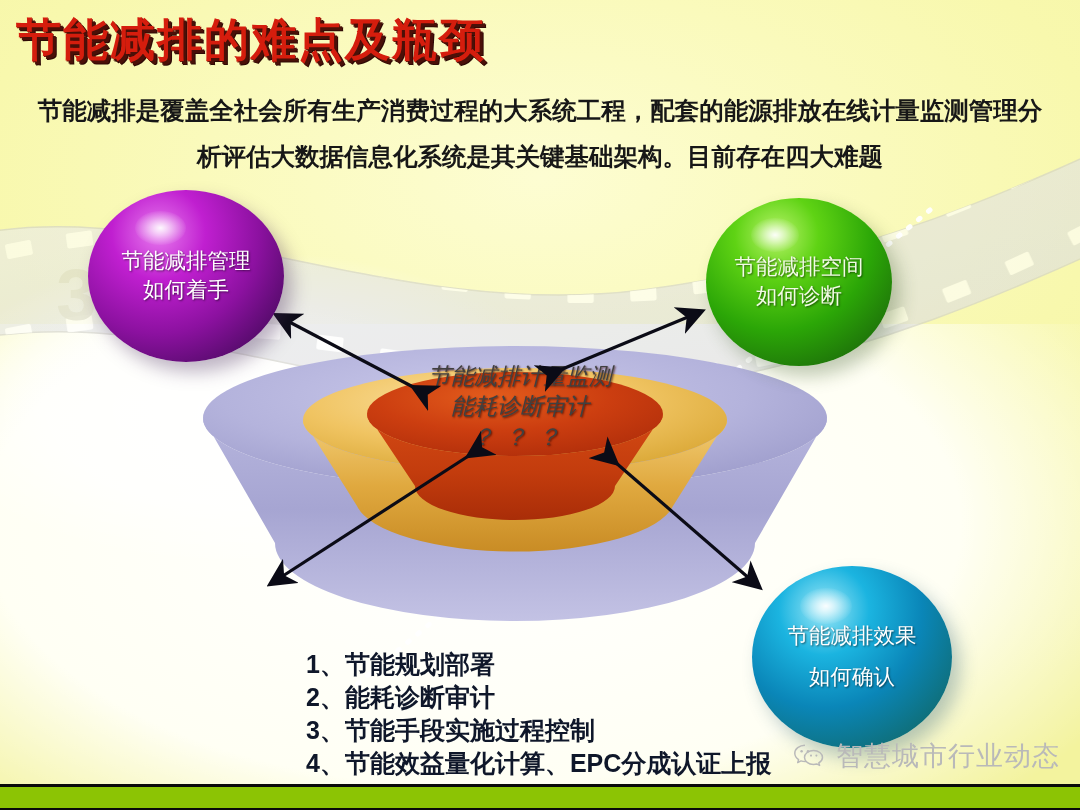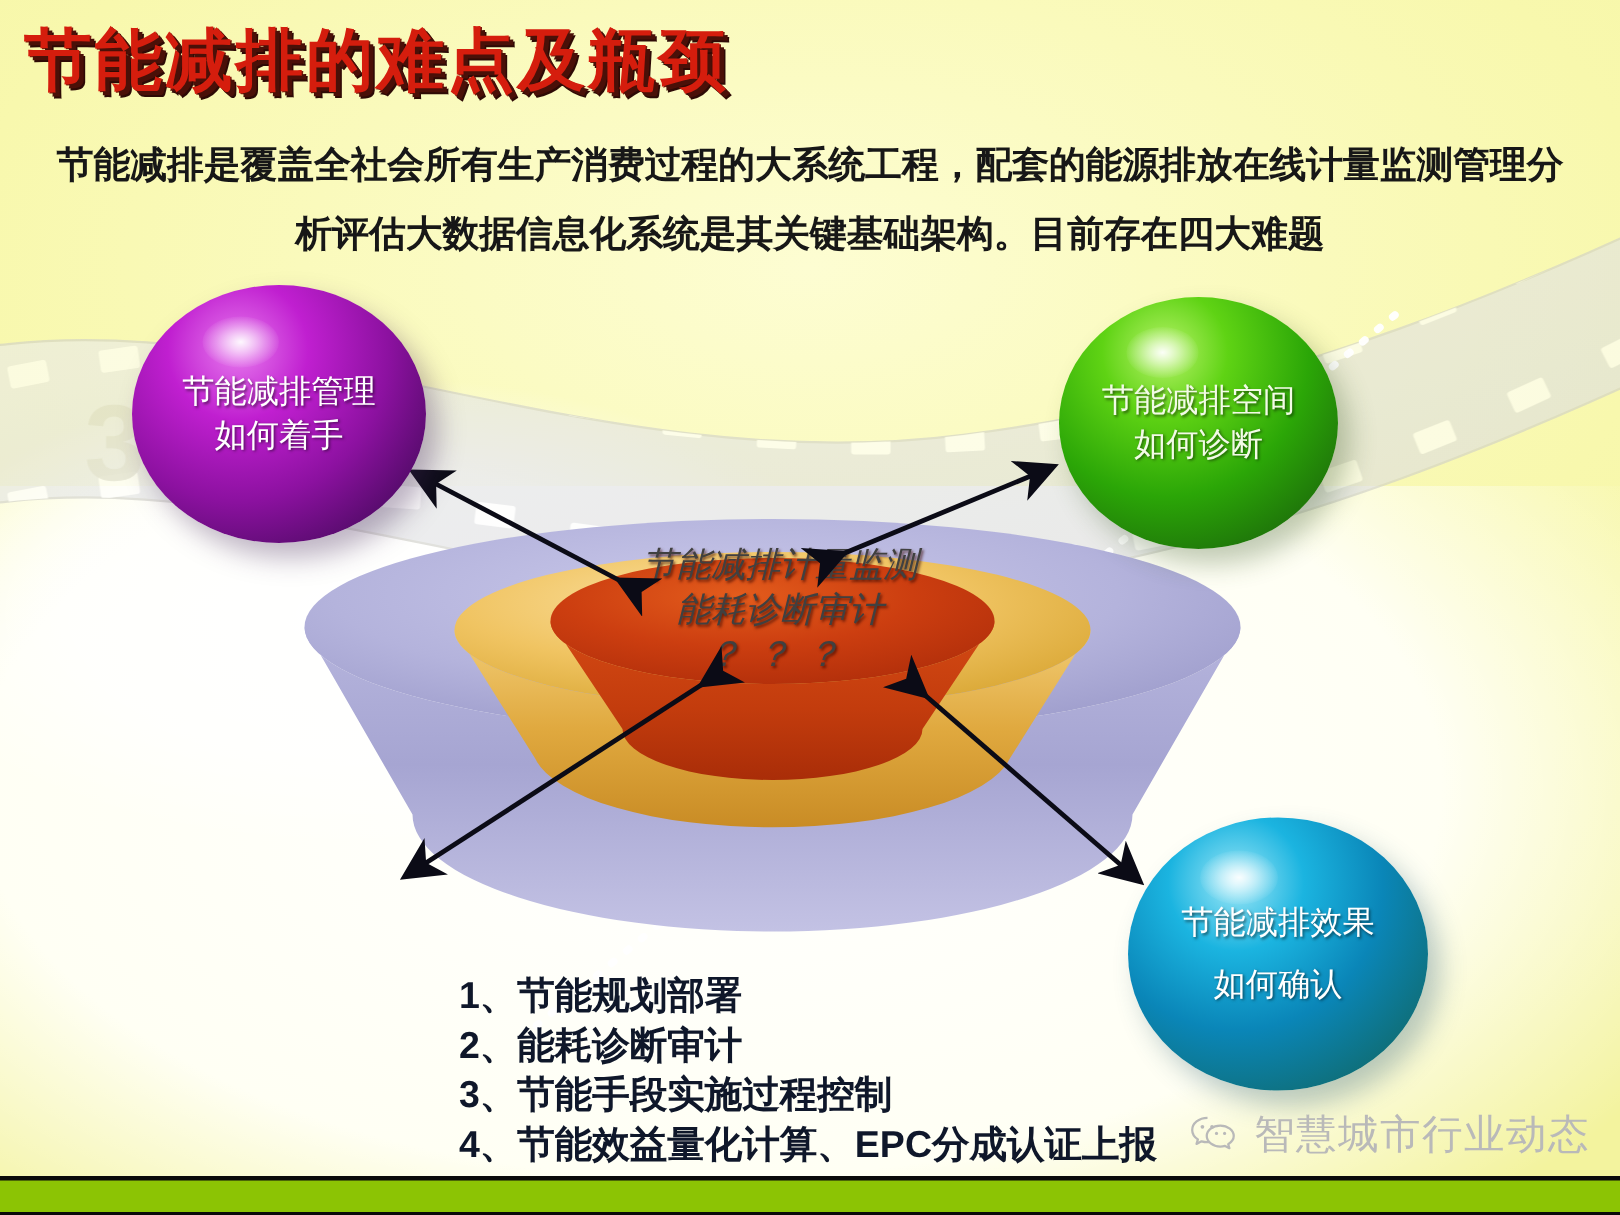--- a/index.html
+++ b/index.html
@@ -156,21 +156,21 @@
     left: 706px; top: 198px; width: 186px; height: 168px;
     background: radial-gradient(circle at 38% 22%, #b8f36a 0%, #5fd314 24%, #2ba607 55%, #1d6f0a 84%, #16500a 100%);
     box-shadow: 8px 10px 18px rgba(60,90,40,0.32);
   }
   .sph-orange {
     left: 70px; top: 542px; width: 200px; height: 182px;
     background: radial-gradient(circle at 38% 26%, #ffd873 0%, #f0a70d 26%, #c97b06 57%, #8a4a12 85%, #5c2e16 100%);
     box-shadow: 8px 10px 18px rgba(110,80,30,0.32);
   }
   .sph-blue {
-    left: 752px; top: 545px; width: 200px; height: 182px;
+    left: 752px; top: 566px; width: 200px; height: 182px;
     background: radial-gradient(circle at 36% 24%, #9fe8f7 0%, #1bb4e0 24%, #0a86b8 52%, #0f6f7a 80%, #0d5a55 100%);
     box-shadow: 8px 10px 18px rgba(40,90,110,0.32);
     gap: 12px;
   }
 
   .sphere-green-text { color: #f2fbe6; }
   .sphere-orange-text { color: #fff6df; }
 
   
   .arrows {

